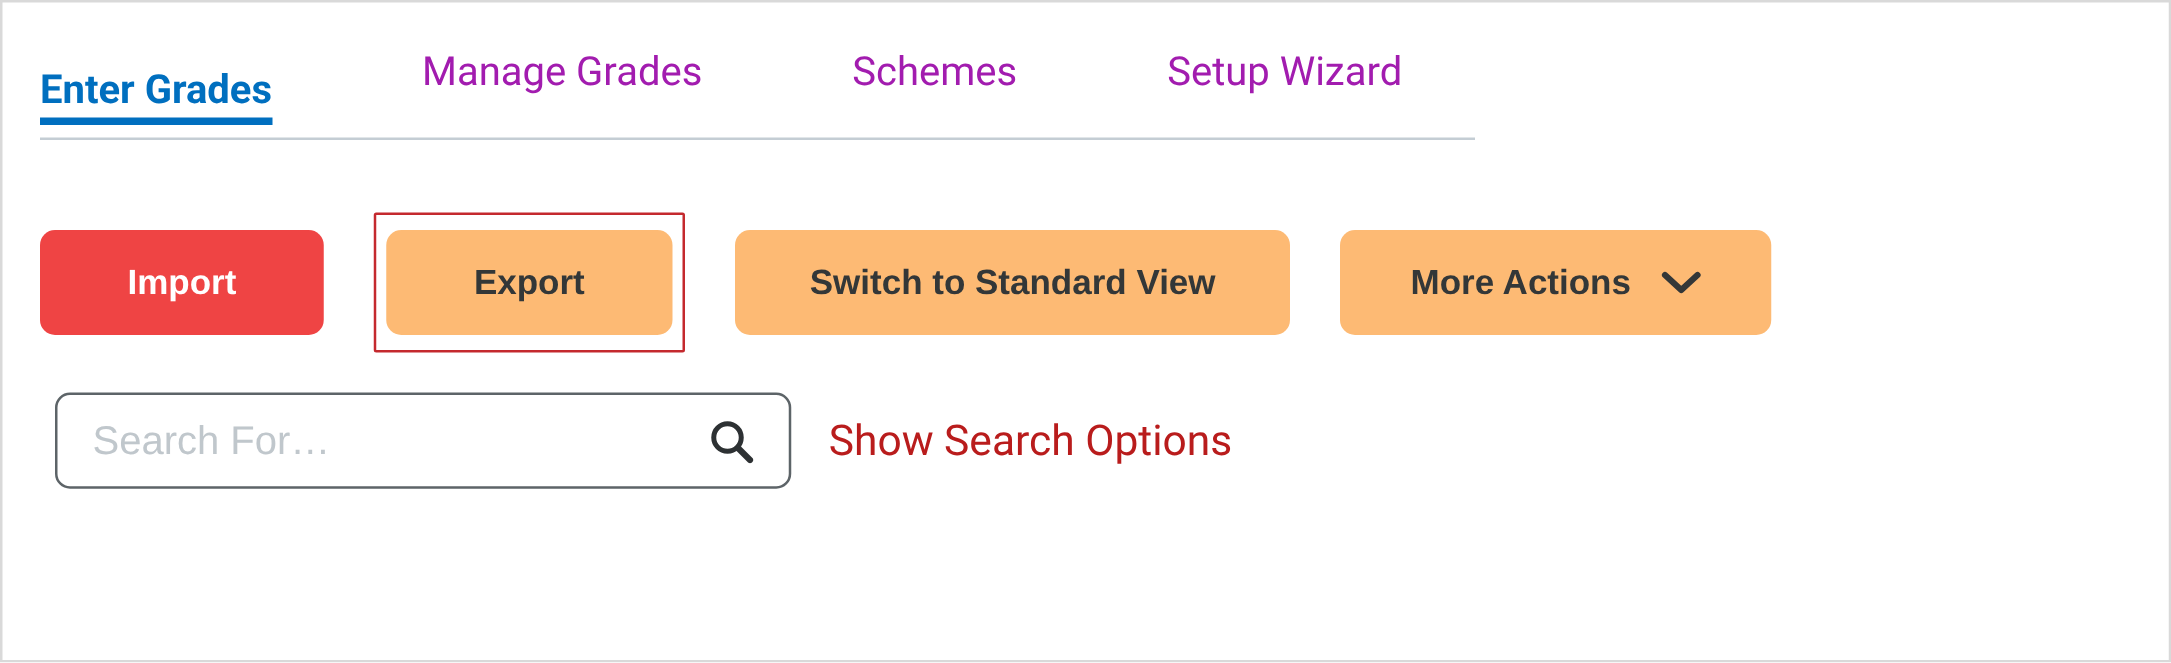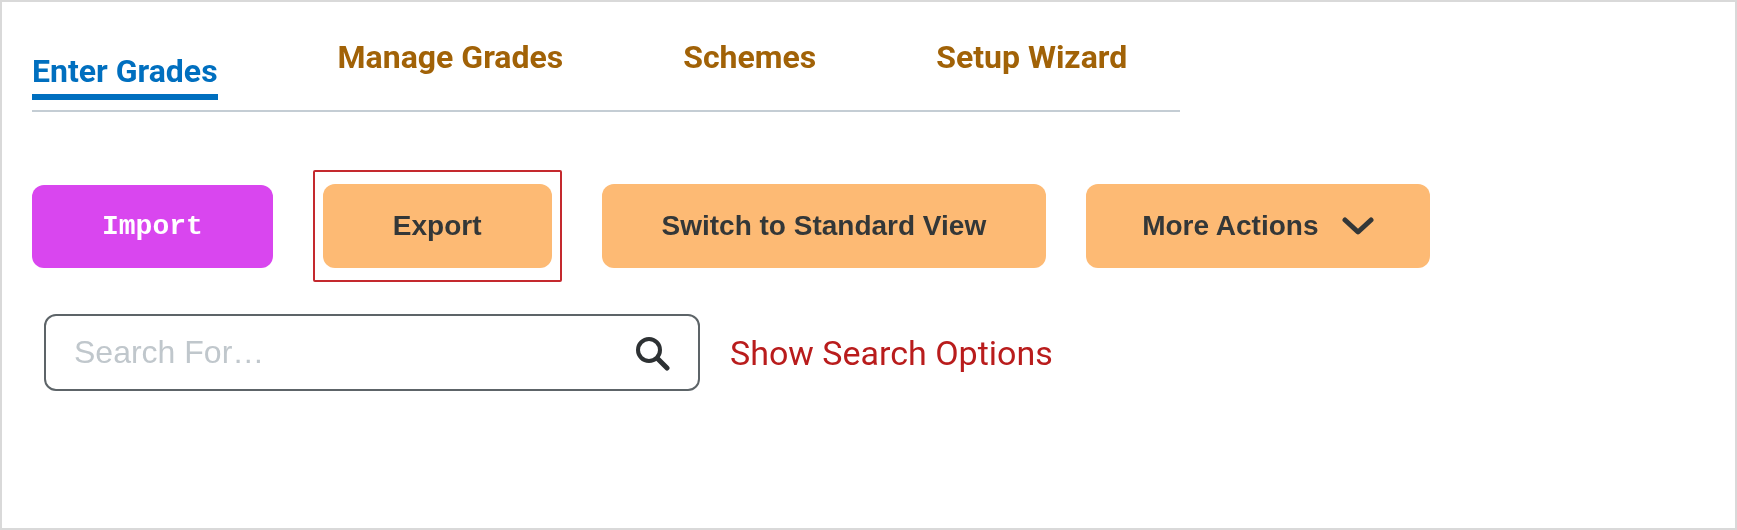--- a/index.html
+++ b/index.html
@@ -21,25 +21,25 @@
     }
     .tab-bar {
       display: flex;
       align-items: flex-end;
       padding-left: 30px;
       padding-top: 36px;
       border-bottom: none;
     }
     .tab {
       font-size: 32px;
-      color: #a16207;
+      color: #a21caf;
       padding: 0 0 24px 0;
       margin-right: 120px;
       cursor: pointer;
-      font-weight: 700;
+      font-weight: 400;
     }
     .tab.active {
       color: #006fbf;
       font-weight: 700;
       border-bottom: 6px solid #006fbf;
       padding-bottom: 4px;
     }
     .tab-divider {
       position: absolute;
       left: 30px;
@@ -65,24 +65,23 @@
       border: none;
       border-radius: 12px;
       padding: 26px 50px;
       cursor: pointer;
       display: flex;
       align-items: center;
       gap: 24px;
       color: #333738;
     }
     .btn-primary {
-      background: #d946ef;
+      background: #ef4444;
       color: #fff;
       padding: 26px 70px;
-      font-family: Liberation Mono, monospace;
     }
     .btn-secondary {
       background: #fdba74;
     }
     .btn-export {
       padding: 26px 70px;
     }
     .btn-switch {
       padding: 26px 60px;
     }
@@ -104,21 +103,21 @@
       gap: 30px;
       padding-left: 42px;
       margin-top: 32px;
     }
     .search-input-wrapper {
       display: flex;
       align-items: center;
       border: 2px solid #5d6468;
       border-radius: 12px;
       padding: 18px 28px;
-      width: 656px;
+      width: 589px;
     }
     .search-input {
       border: none;
       outline: none;
       font-size: 32px;
       flex: 1;
       color: #333;
       background: transparent;
     }
     .search-input::placeholder {

